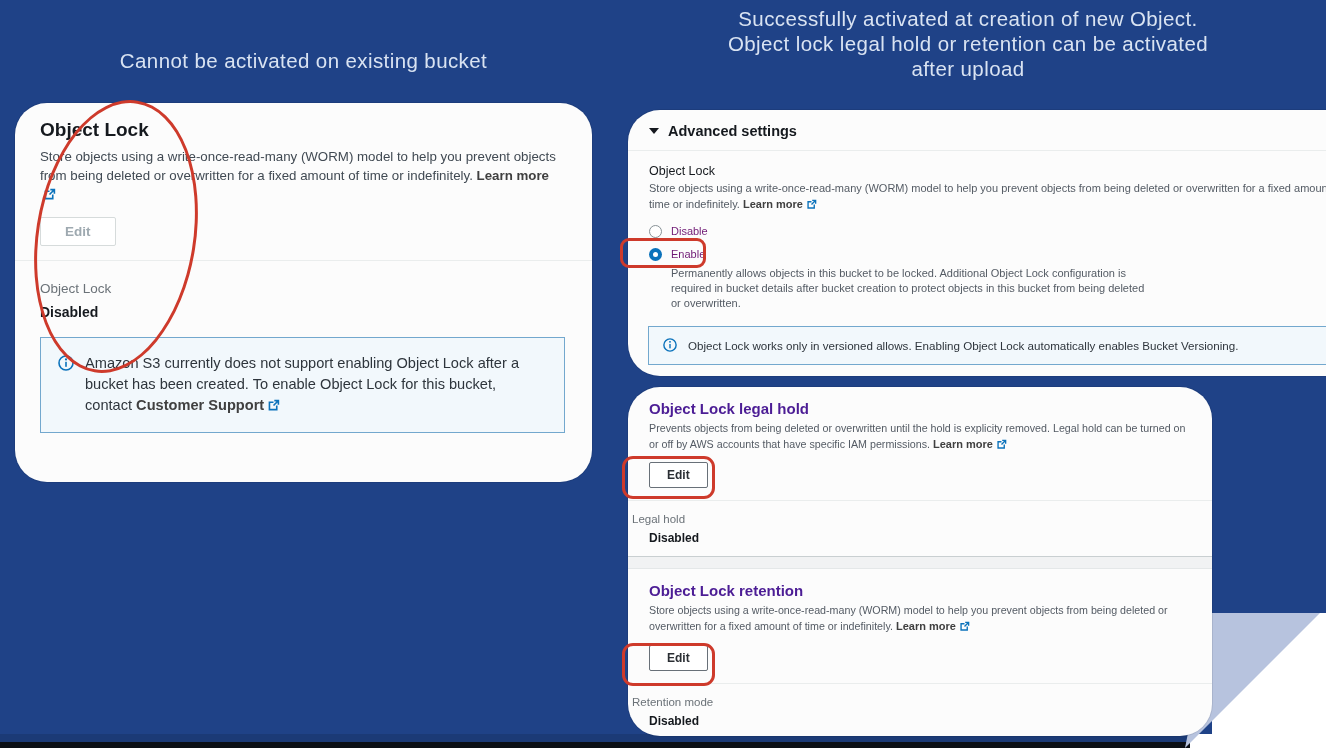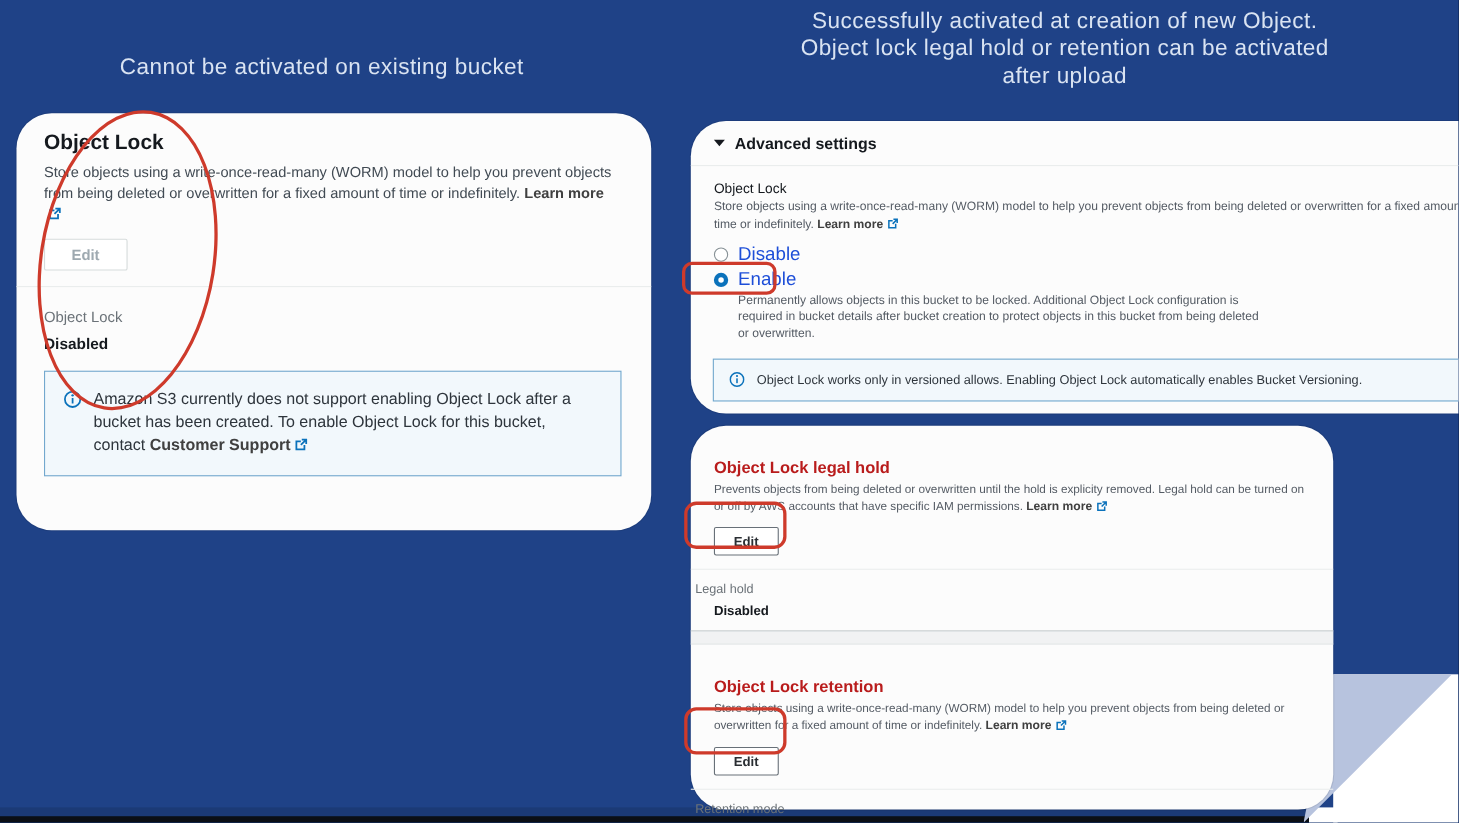--- a/index.html
+++ b/index.html
@@ -8,21 +8,21 @@
     position:relative; width:1326px; height:748px; overflow:hidden;
     background:#1F4287;
     font-family:"Liberation Sans", sans-serif;
   }
   
   .caption {
     position:absolute; text-align:center; color:#D9E3F2;
     font-size:20.5px; line-height:1.22; letter-spacing:0.4px;
     white-space:pre-line; font-weight:400;
   }
-  .caption.left  { left:4px;  top:48px; width:577px; }
+  .caption.left  { left:15px;  top:48px; width:577px; }
   .caption.right { left:626px; top:6px;  width:684px; }
 
   
   .card { position:absolute; background:#FCFCFC; z-index:3; box-shadow:0 0 0 1px rgba(0,0,0,0.08);border-radius:32px; }
 
   
   .card.left-card { left:15px; top:103px; width:577px; height:379px; }
   .lc-title { margin:16px 0 0 25px; font-size:19px; font-weight:bold; color:#15191E; }
   .lc-desc  { margin:7px 30px 0 25px; font-size:13.3px; color:#414A53; line-height:1.42; }
   .link { color:#404040; font-weight:bold; cursor:pointer; }
@@ -60,31 +60,31 @@
   .adv-desc  { margin:3px 40px 0 21px; font-size:11px; color:#545B64; line-height:1.42; }
   .adv-desc .link, .small-desc .link { font-size:11px; }
   .radio-row { display:flex; align-items:center; gap:9px; margin:10px 0 0 21px; height:18px; cursor:pointer; }
   .radio-row + .radio-row { margin-top:5px; }
   .radio { width:13px; height:13px; border-radius:50%; border:1px solid #879196; background:#fff; position:relative; }
   .radio.checked { border:none; background:#0B72BB; }
   .radio.checked::after {
     content:""; position:absolute; left:4px; top:4px; width:5px; height:5px;
     border-radius:50%; background:#fff;
   }
-  .radio-label { font-size:17px; color:#1d4ed8; }
+  .radio-label { font-size:11px; color:#701a75; }
   .enable-desc { margin:3px 0 0 43px; width:478px; font-size:11px; color:#545B64; line-height:1.35; }
   .info-box.slim {
     margin:15px 20px 0 20px; padding:11px 14px; align-items:center;
     font-size:11.6px; line-height:1.3; color:#2E353C;
   }
   .info-box.slim .info-icon { width:14px; height:14px; margin-top:0; }
 
   
   .card.lh-card { left:628px; top:387px; width:584px; height:349px; }
-  .sec-title { margin:30px 0 0 21px; font-size:15px; font-weight:bold; color:#b91c1c; }
+  .sec-title { margin:13px 0 0 21px; font-size:15px; font-weight:bold; color:#4c1d95; }
   .small-desc { margin:4px 26px 0 21px; font-size:10.7px; color:#545B64; line-height:1.45; }
   .btn-row { margin:10px 0 0 21px; }
   .btn-edit {
     display:inline-block; padding:5px 17px; background:#fff;
     border:1px solid #687078; border-radius:2px;
     font-size:12px; font-weight:bold; color:#2A2E33; cursor:pointer;
   }
   .divider.thin { margin-top:12px; }
   .sm-label { margin:12px 0 0 4px; font-size:11.5px; color:#6B7278; }
   .sm-value { margin:6px 0 0 21px; font-size:12px; font-weight:bold; color:#15191E; }

